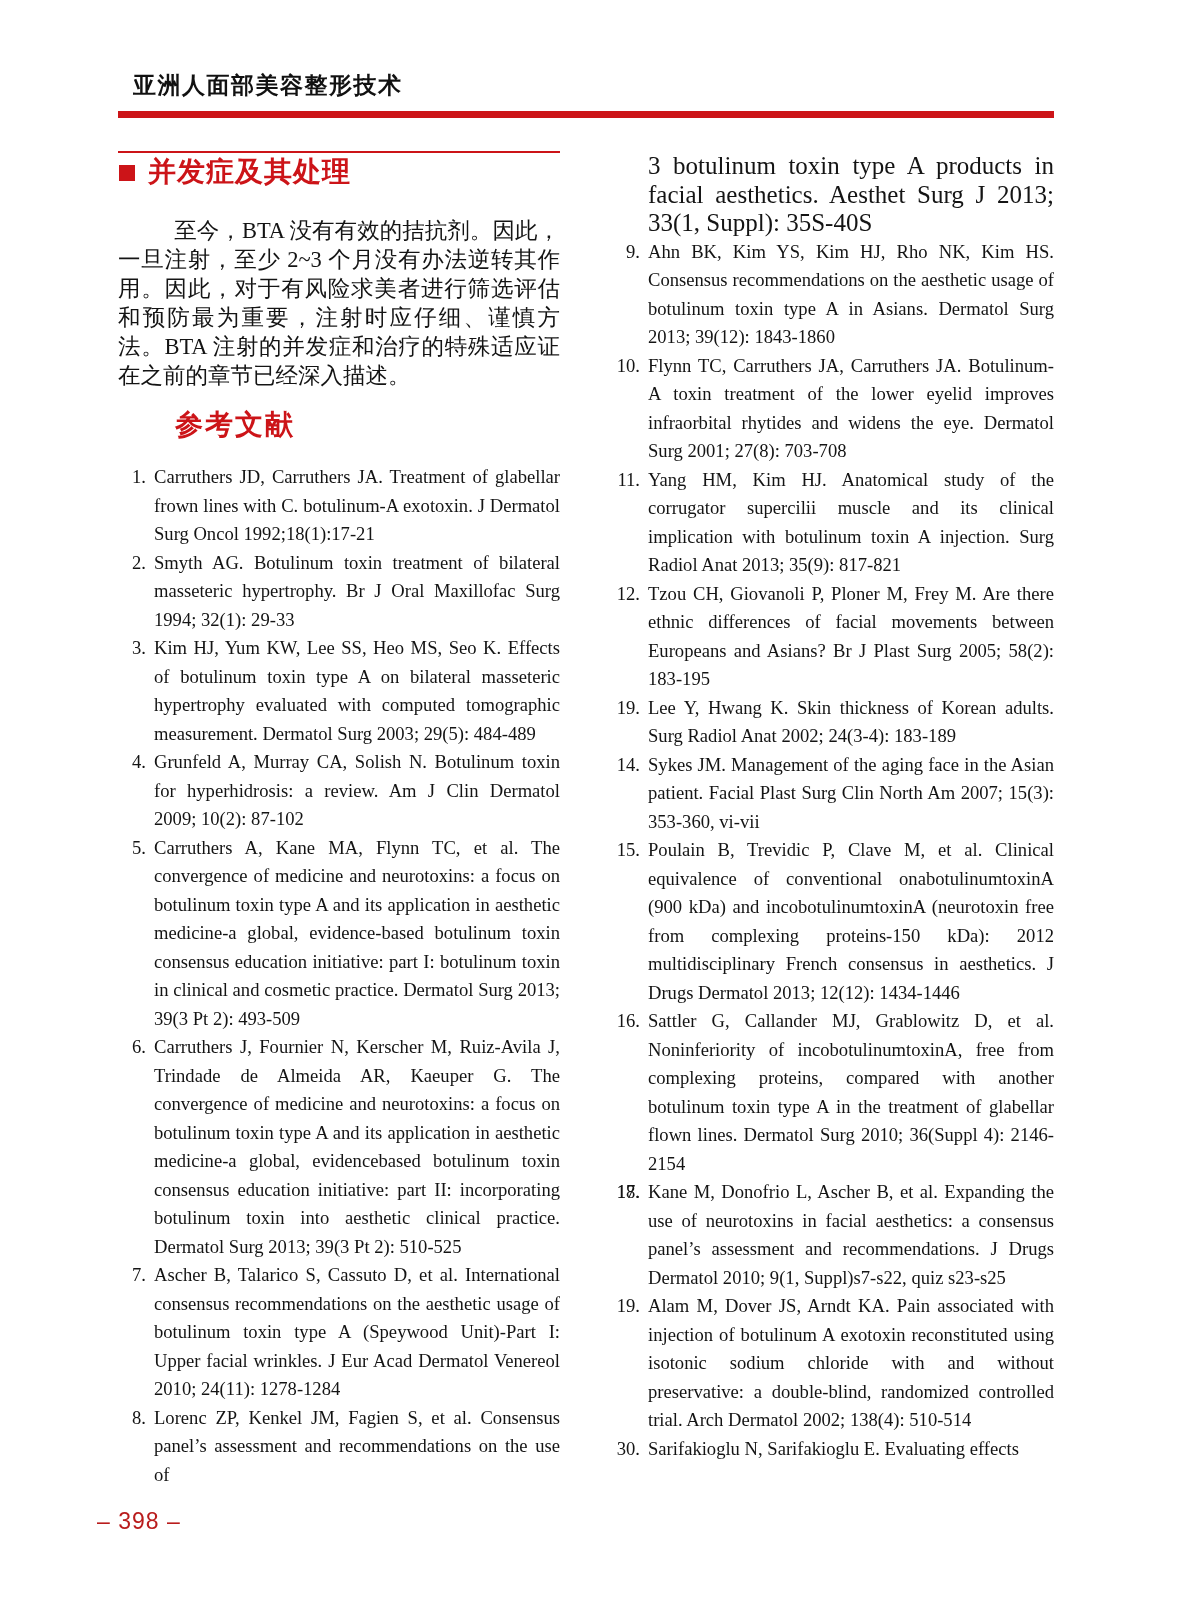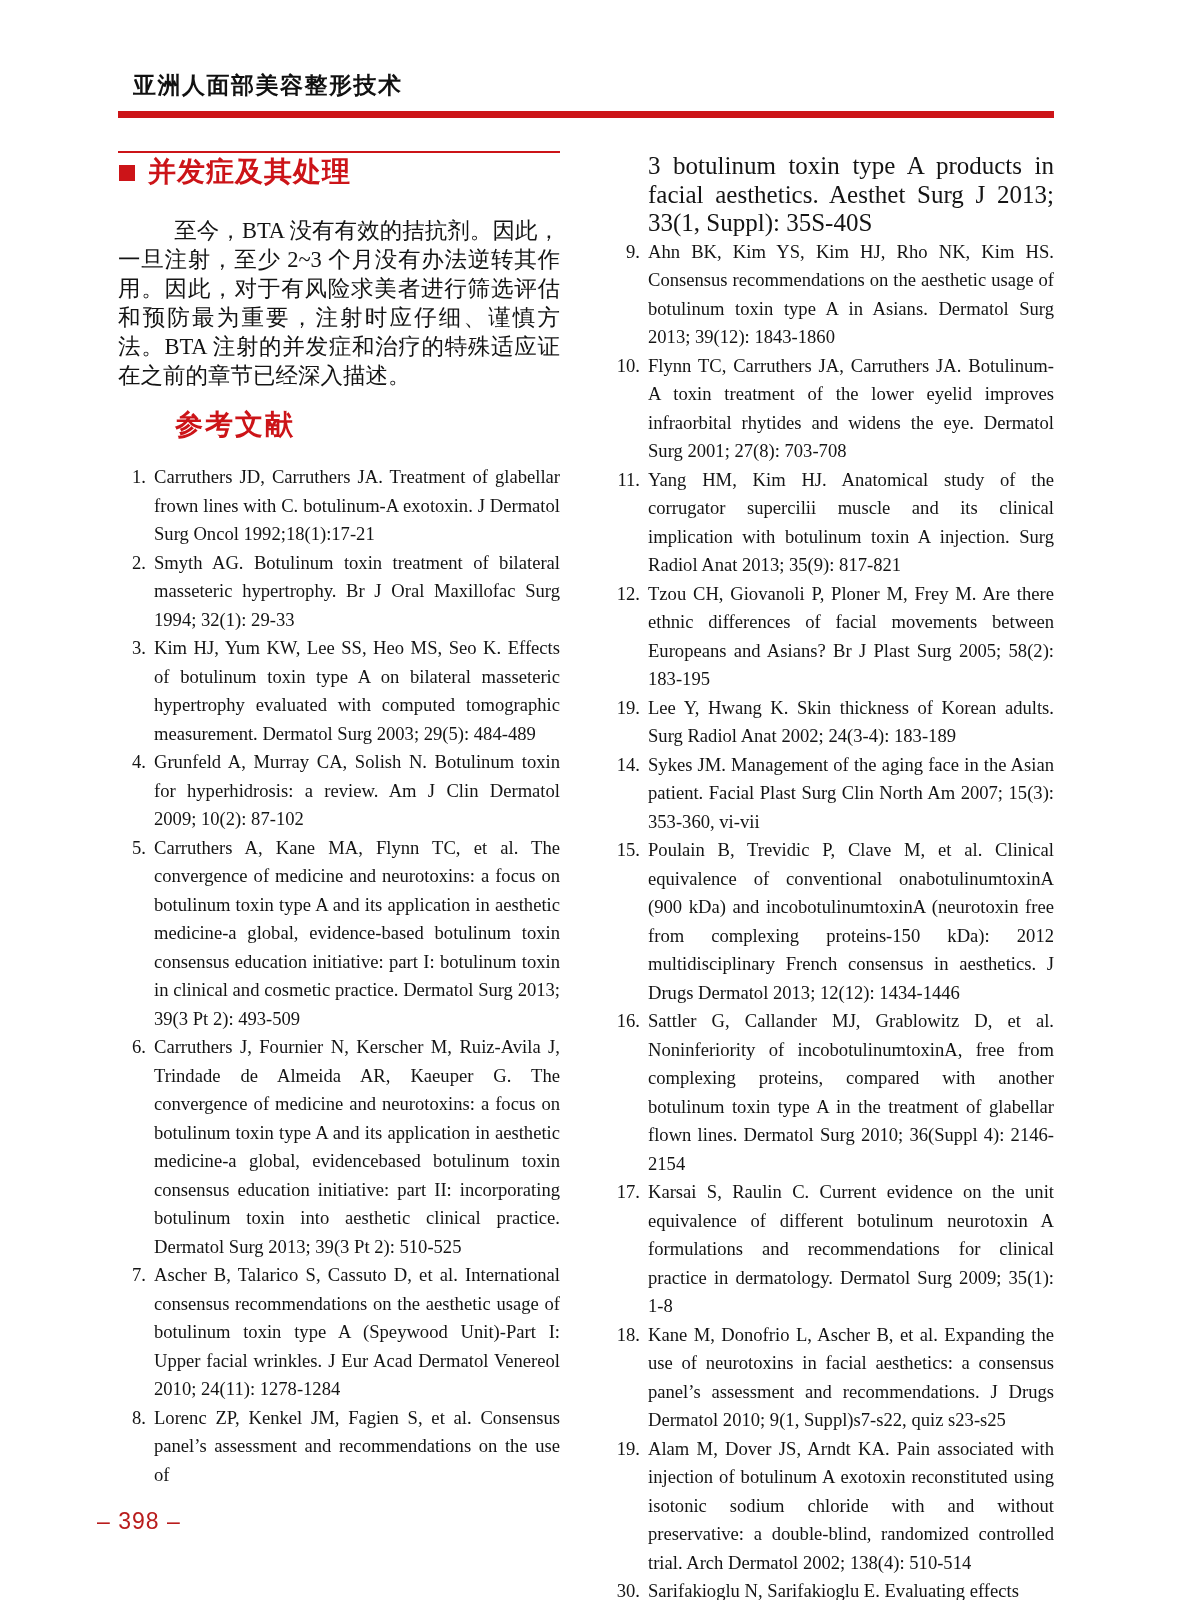--- a/index.html
+++ b/index.html
@@ -146,21 +146,21 @@
         <div class="ref">
         <span class="num">14.</span><span>Sykes JM. Management of the aging face in the Asian patient. Facial Plast Surg Clin North Am 2007; 15(3): 353-360, vi-vii</span>
       </div>
         <div class="ref">
         <span class="num">15.</span><span>Poulain B, Trevidic P, Clave M, et al. Clinical equivalence of conventional onabotulinumtoxinA (900 kDa) and incobotulinumtoxinA (neurotoxin free from complexing proteins-150 kDa): 2012 multidisciplinary French consensus in aesthetics. J Drugs Dermatol 2013; 12(12): 1434-1446</span>
       </div>
         <div class="ref">
         <span class="num">16.</span><span>Sattler G, Callander MJ, Grablowitz D, et al. Noninferiority of incobotulinumtoxinA, free from complexing proteins, compared with another botulinum toxin type A in the treatment of glabellar flown lines. Dermatol Surg 2010; 36(Suppl 4): 2146-2154</span>
       </div>
         <div class="ref">
-        <span class="num">17.</span><span>Karsai S, Raulin C. Current evidence on the unit equivalence of different botulinum neurotoxin A formulations and recommendations for clinical practice in dermatology. Dermatol Surg 2009; 35(1): 1-8</span>
+        <span class="num">17.</span>
       </div>
         <div class="ref">
         <span class="num">18.</span><span>Kane M, Donofrio L, Ascher B, et al. Expanding the use of neurotoxins in facial aesthetics: a consensus panel’s assessment and recommendations. J Drugs Dermatol 2010; 9(1, Suppl)s7-s22, quiz s23-s25</span>
       </div>
         <div class="ref">
         <span class="num">19.</span><span>Alam M, Dover JS, Arndt KA. Pain associated with injection of botulinum A exotoxin reconstituted using isotonic sodium chloride with and without preservative: a double-blind, randomized controlled trial. Arch Dermatol 2002; 138(4): 510-514</span>
       </div>
         <div class="ref">
         <span class="num">30.</span><span>Sarifakioglu N, Sarifakioglu E. Evaluating effects</span>
       </div>

